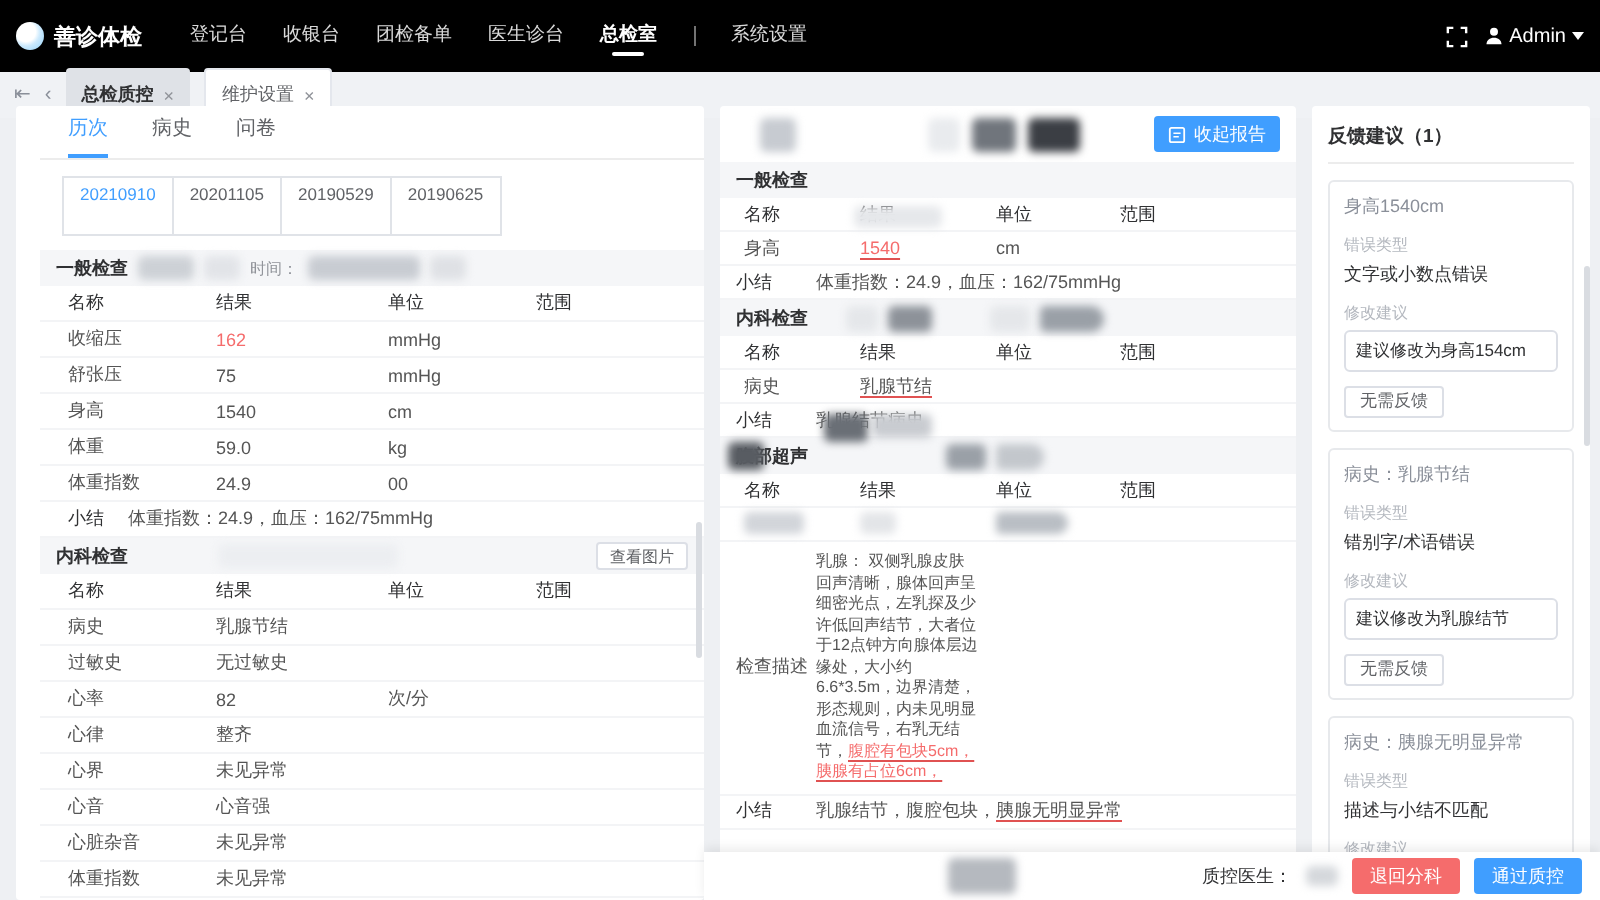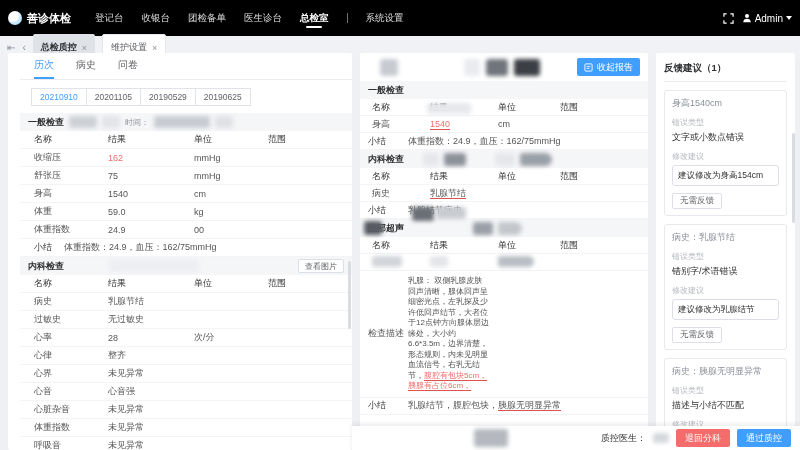--- a/index.html
+++ b/index.html
@@ -37,21 +37,21 @@
   .right-panel{flex:1;padding:7px 8px;}
 
   .blob{border-radius:3px;filter:blur(2px);flex:none;display:inline-block;}
   .scroll-thumb{position:absolute;right:1px;width:3px;border-radius:2px;background:#d9dce1;}
 
   
   .lp-tabs{display:flex;gap:22px;padding:0 14px;border-bottom:1px solid #ececec;font-size:10px;}
   .lp-tab{line-height:24px;height:26px;color:#606266;cursor:pointer;}
   .lp-tab.active{color:#409eff;border-bottom:2px solid #409eff;}
   .date-row{display:flex;padding:8px 12px 7px;}
-  .date-chip{border:1px solid #e0e3e8;margin-left:-1px;padding:0 8px;height:18px;line-height:16px;font-size:8.5px;color:#606266;background:#fff;cursor:pointer;white-space:nowrap;text-align:right;}
+  .date-chip{border:1px solid #e0e3e8;margin-left:-1px;padding:0 8px;height:30px;line-height:16px;font-size:8.5px;color:#606266;background:#fff;cursor:pointer;white-space:nowrap;text-align:right;}
   .date-chip.active{color:#409eff;}
 
   .sec-bar{height:18px;background:#f5f6f8;display:flex;align-items:center;gap:5px;padding:0 8px;font-size:9px;position:relative;}
   .sec-title{font-weight:bold;color:#303133;white-space:nowrap;}
   .time-label{color:#909399;font-size:8px;}
   .view-btn{margin-left:auto;height:14px;padding:0 6px;background:#fff;border:1px solid #dcdfe6;border-radius:2px;font-size:8px;color:#606266;display:flex;align-items:center;cursor:pointer;white-space:nowrap;}
 
   .trow{display:flex;align-items:center;height:18px;border-bottom:1px solid #f3f4f6;font-size:9px;color:#555;padding:0 8px;}
   .trow.head{color:#303133;}
   .lc1{width:80px;padding-left:6px;} .lc2{width:86px;} .lc3{width:74px;} .lc4{flex:1;}
@@ -253,21 +253,21 @@
 
         <div class="trow">
           <span class="lc1">过敏史</span>
           <span class="lc2"><i class="val">无过敏史</i></span>
           <span class="lc3"></span>
           <span class="lc4"></span>
         </div>
 
         <div class="trow">
           <span class="lc1">心率</span>
-          <span class="lc2"><i class="val">28</i></span>
+          <span class="lc2"><i class="val">82</i></span>
           <span class="lc3">次/分</span>
           <span class="lc4"></span>
         </div>
 
         <div class="trow">
           <span class="lc1">心律</span>
           <span class="lc2"><i class="val">整齐</i></span>
           <span class="lc3"></span>
           <span class="lc4"></span>
         </div>

